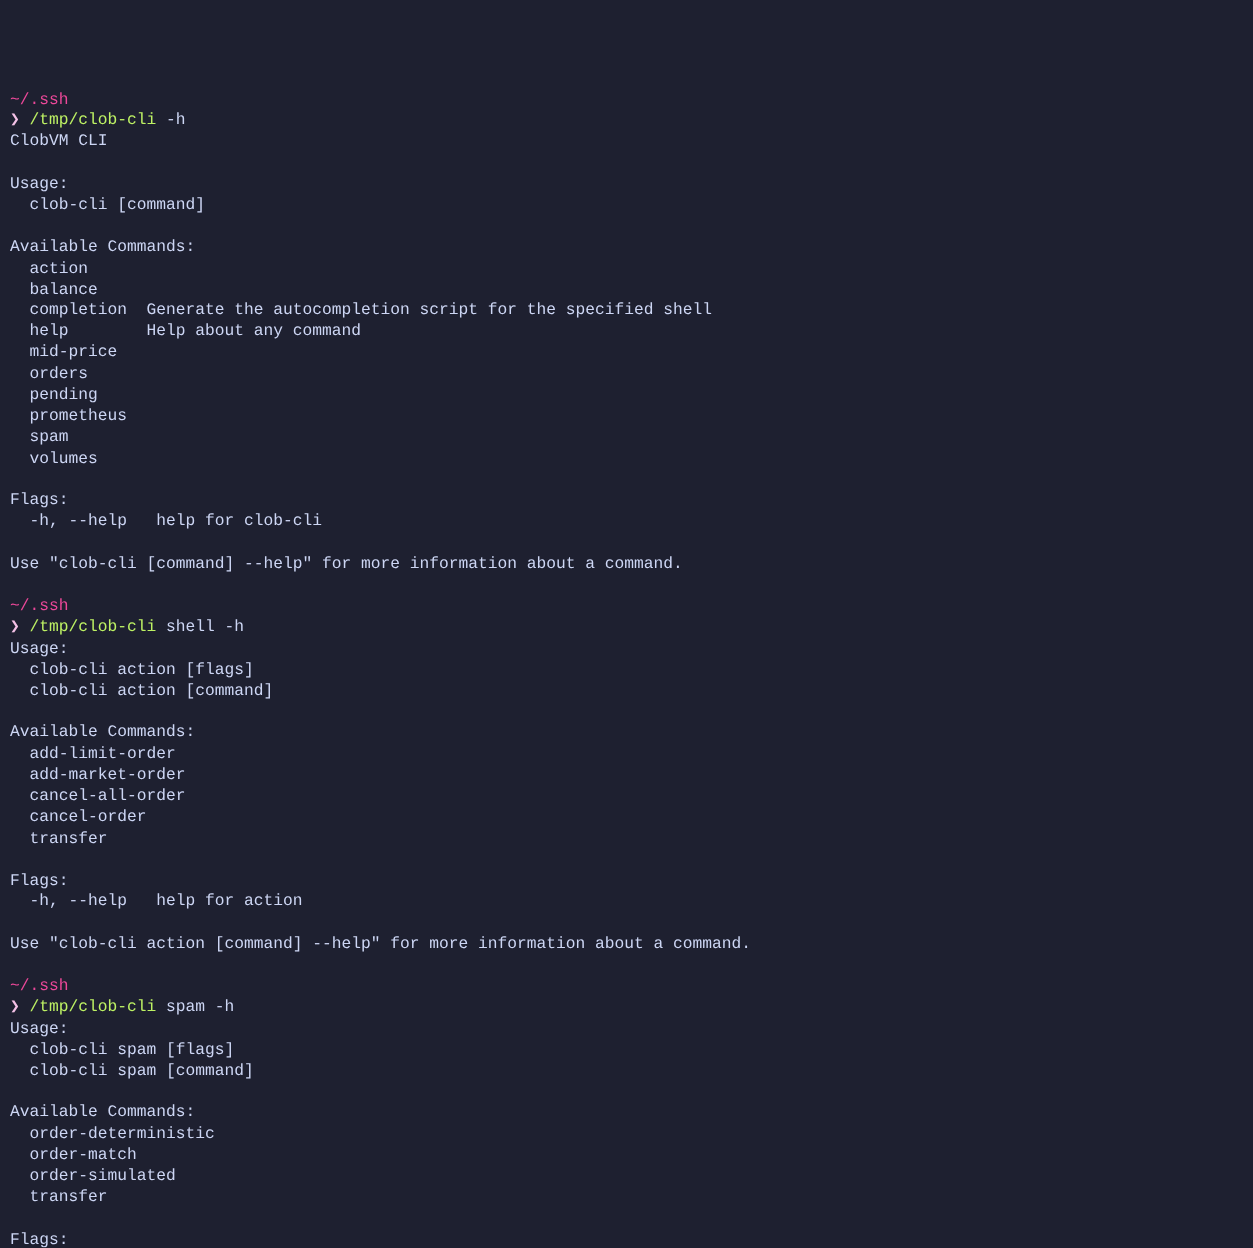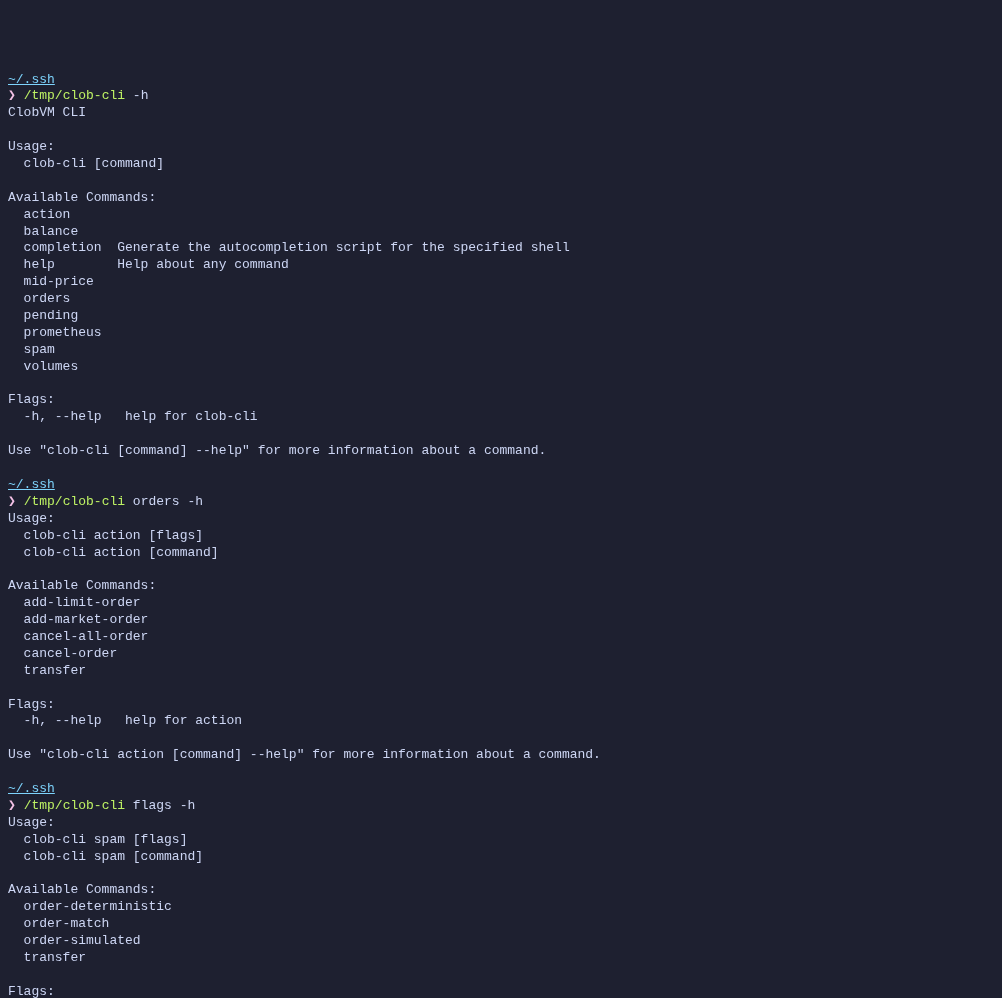--- a/index.html
+++ b/index.html
@@ -12,22 +12,21 @@
     color: #cdd6f4;
     font-family: 'Menlo', 'Monaco', 'Consolas', 'Courier New', monospace;
     font-size: 13px;
     line-height: 1.3;
     padding: 4px 8px;
     width: 1002px;
     height: 998px;
     white-space: pre;
   }
   .cwd {
-    color: #7dd3fc;
-    text-decoration: underline;
+    color: #ec4899;
   }
   .prompt-symbol {
     color: #f5c2e7;
     font-weight: bold;
   }
   .command {
     color: #bef264;
   }
   .args {
     color: #cdd6f4;
@@ -59,39 +58,39 @@
   prometheus
   spam
   volumes
 
 Flags:
   -h, --help   help for clob-cli
 
 Use "clob-cli [command] --help" for more information about a command.
 </span>
 <span class="cwd">~/.ssh</span>
-<span class="prompt-symbol">❯</span> <span class="command">/tmp/clob-cli</span><span class="args"> orders -h</span>
+<span class="prompt-symbol">❯</span> <span class="command">/tmp/clob-cli</span><span class="args"> shell -h</span>
 <span class="output">Usage:
   clob-cli action [flags]
   clob-cli action [command]
 
 Available Commands:
   add-limit-order
   add-market-order
   cancel-all-order
   cancel-order
   transfer
 
 Flags:
   -h, --help   help for action
 
 Use "clob-cli action [command] --help" for more information about a command.
 </span>
 <span class="cwd">~/.ssh</span>
-<span class="prompt-symbol">❯</span> <span class="command">/tmp/clob-cli</span><span class="args"> flags -h</span>
+<span class="prompt-symbol">❯</span> <span class="command">/tmp/clob-cli</span><span class="args"> spam -h</span>
 <span class="output">Usage:
   clob-cli spam [flags]
   clob-cli spam [command]
 
 Available Commands:
   order-deterministic
   order-match
   order-simulated
   transfer
 

